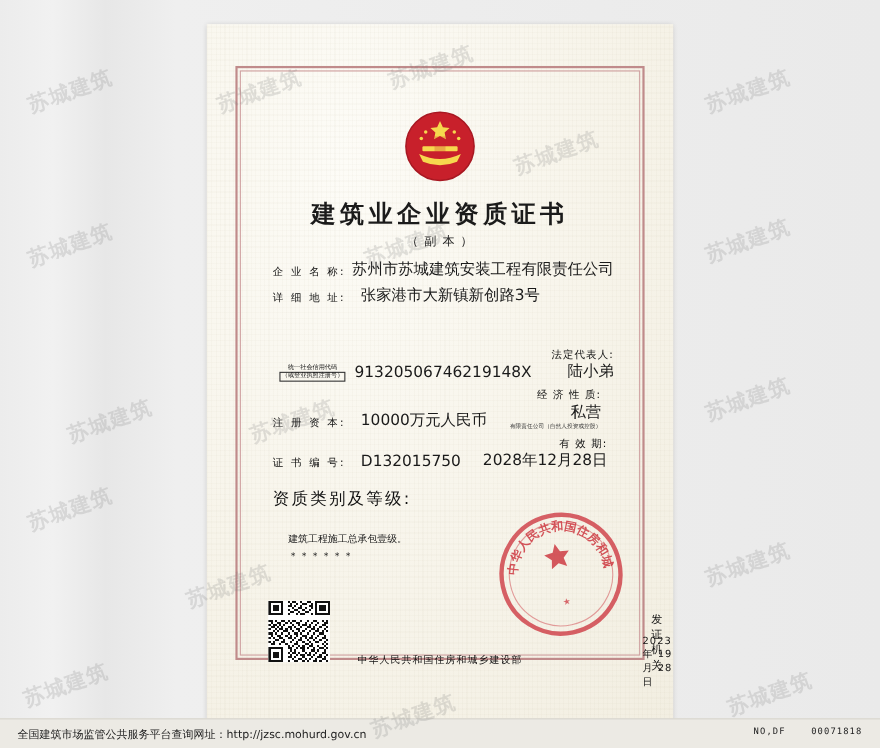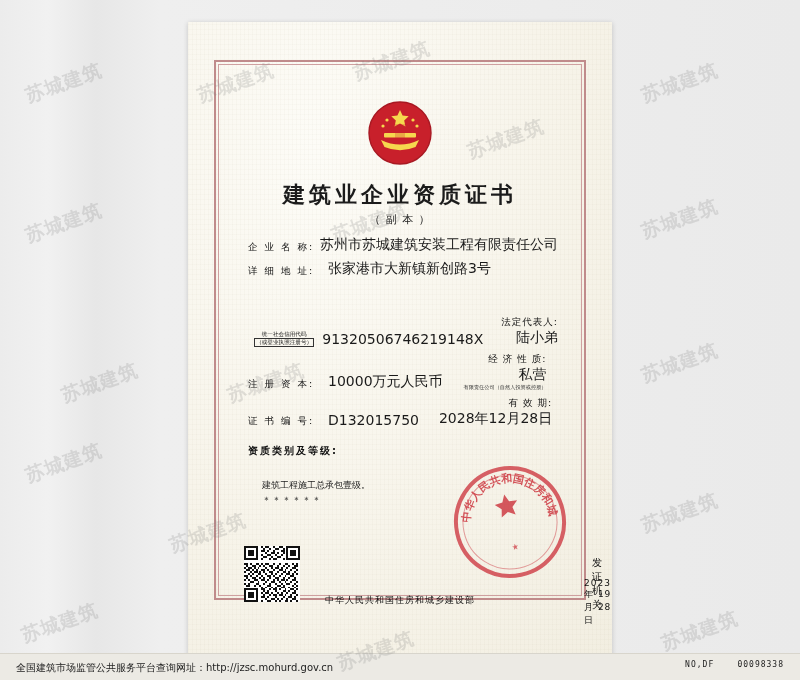--- a/index.html
+++ b/index.html
@@ -165,24 +165,23 @@
     border: .5px solid #333;
     padding: 0 1px;
   }
   .micro {
     font-size: 5.2px;
     color: #333;
     margin-left: 3px;
     white-space: nowrap;
   }
   #qual-head {
-    font-size: 10px;
+    font-size: 15px;
     letter-spacing: 2px;
     margin-top: 16px;
-    font-weight: bold;
   }
   #qual-body {
     font-size: 9px;
     margin-top: 21px;
     margin-left: 14px;
     color: #1a1a1a;
   }
   #qual-stars {
     font-size: 9px;
     margin-top: 2px;
@@ -592,21 +591,21 @@
       </text>
       <text x="58" y="86" text-anchor="middle" font-family="DejaVu Sans, sans-serif" font-size="8" fill="#c8202b" opacity=".8">★</text>
     </svg>
   </div>
 
   <div id="footer">
     <div id="footer-url">全国建筑市场监管公共服务平台查询网址：http://jzsc.mohurd.gov.cn</div>
     <div id="footer-no">
       <span>NO,DF</span>
       &nbsp;&nbsp;
-      <span>00098338</span>
+      <span>00071818</span>
     </div>
   </div>
 
   <div id="watermarks">
       <div class="wm" style="left: 24px; top: 70px;">苏城建筑</div>
       <div class="wm" style="left: 196px; top: 70px;">苏城建筑</div>
       <div class="wm" style="left: 352px; top: 48px;">苏城建筑</div>
       <div class="wm" style="left: 466px; top: 126px;">苏城建筑</div>
       <div class="wm" style="left: 640px; top: 70px;">苏城建筑</div>
       <div class="wm" style="left: 24px; top: 210px;">苏城建筑</div>

